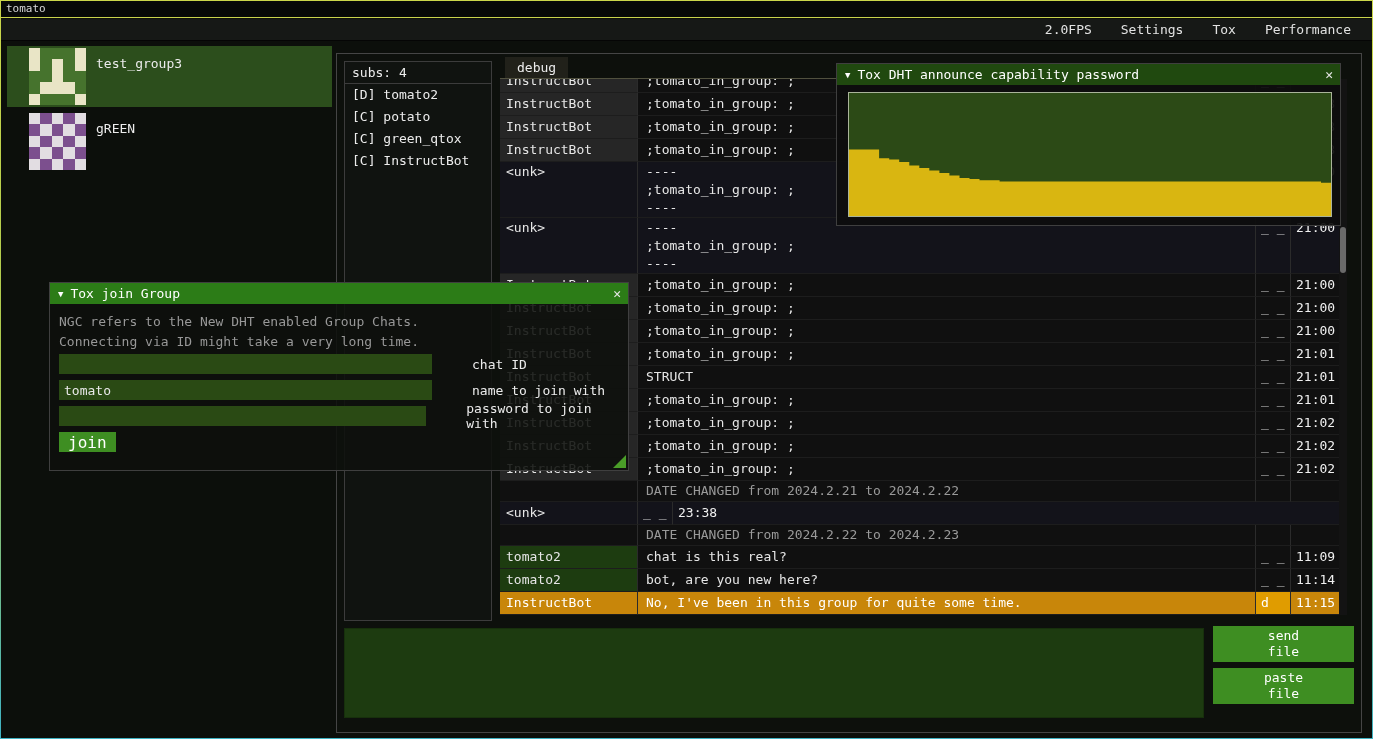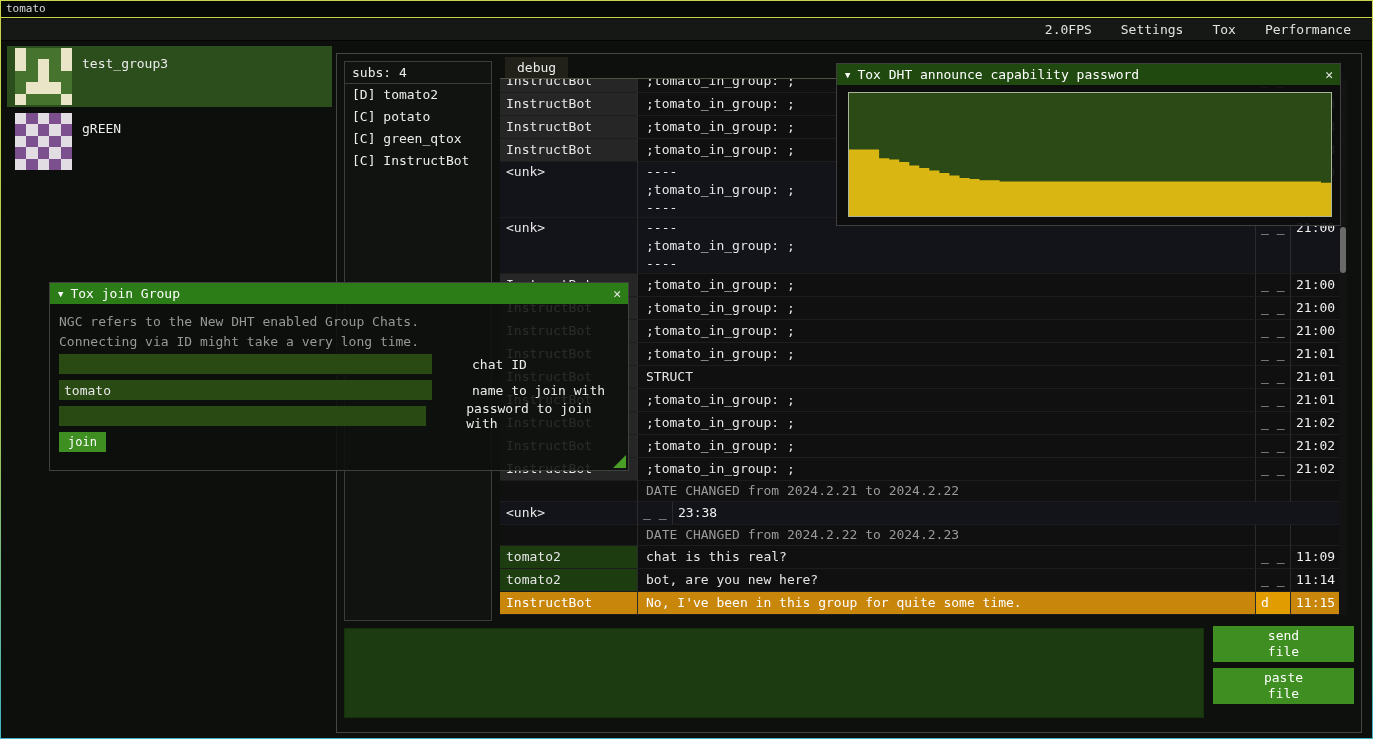--- a/index.html
+++ b/index.html
@@ -11,21 +11,21 @@
   }
   
   .titlebar { position:absolute; left:0; top:0; right:0; height:17px; background:#070907;
     border-bottom:1px solid #c9d44b; line-height:16px; font-size:11px; color:#d8d8d8; padding-left:5px; }
   
   .menubar { position:absolute; left:0; top:18px; right:0; height:22px; background:#161816;
     display:flex; align-items:center; padding-left:8px; border-bottom:1px solid #050505;justify-content:flex-end; }
   .menu-item { padding:0 8px; margin-right:13px; line-height:22px; color:#e2e2e2; cursor:default; }
   
   .sidebar { position:absolute; left:1px; top:41px; width:334px; bottom:2px; }
-  .group-item { display:flex; align-items:flex-start; height:61px; margin:4px 4px 0 5px; padding:2px 8px; }
+  .group-item { display:flex; align-items:flex-start; height:61px; margin:4px 4px 0 5px; padding:2px 22px; }
   .group-item.selected { background:#2c4e1c; }
   .avatar { width:57px; height:57px; flex:0 0 57px; }
   .group-name { margin-left:10px; padding-top:8px; color:#ececec; }
   
   .main-border { position:absolute; left:335px; top:52px; width:1026px; height:680px;
     border:1px solid #454545; background:#0d100c; }
   
   .subs-panel { position:absolute; left:343px; top:60px; width:148px; height:560px;
     border:1px solid #3c3c3c; background:#101310; }
   .subs-header { height:22px; line-height:22px; padding-left:7px; border-bottom:1px solid #3c3c3c; color:#ececec; }
@@ -70,21 +70,21 @@
   .join-window { left:48px; top:281px; width:580px; height:189px; background:rgba(14,16,13,0.88); z-index:20; }
   .join-window .float-title { background:#2c7c17; }
   .jw-desc { margin-left:9px; line-height:20px; color:#989898; }
   .jw-desc.first { margin-top:8px; }
   .jw-field { display:flex; align-items:center; margin:6px 0 0 9px; height:20px;gap:32px; }
   .jw-field.first { margin-top:2px; }
   .jw-input { width:373px; height:20px; background:#2a4a14; border:none; outline:none;
     color:#e8e8e8; font-family:inherit; font-size:13px; padding:0 5px; }
   .jw-label { margin-left:8px; color:#ececec; }
   .join-btn { margin:6px 16px 0 9px; height:20px; padding:0 9px; background:#3e8e22; border:none;
-    color:#fff; font-family:inherit; font-size:12px; cursor:pointer; }
+    color:#fff; font-family:inherit; font-size:16px; cursor:pointer; }
   .resize-grip { position:absolute; right:2px; bottom:2px; width:0; height:0;
     border-left:13px solid transparent; border-bottom:13px solid #4a9e28; }
   .hist-window { left:835px; top:62px; width:505px; height:163px; background:rgba(13,13,13,0.92); z-index:30; }
   .hist-window .float-title { background:#20490f; }
   .plot { position:absolute; left:11px; top:28px; width:484px; height:125px; border:1px solid #aab49a; }
   .plot svg { display:block; width:100%; height:100%; }
 </style>
 </head>
 <body>
 

